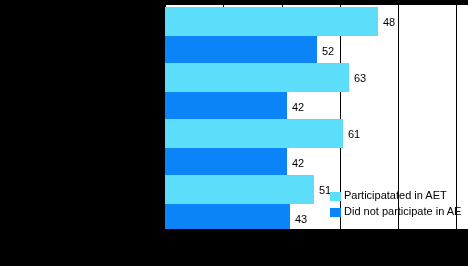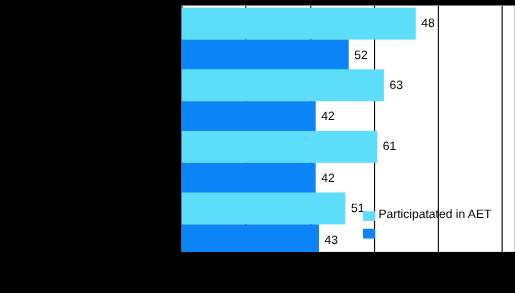--- a/index.html
+++ b/index.html
@@ -119,16 +119,17 @@
       </div>
   </div>
 
   <div id="legend">
     <div class="legend-item">
       <span class="legend-swatch light"></span>
       <span class="legend-text">Participatated in AET</span>
     </div>
     <div class="legend-item">
       <span class="legend-swatch dark"></span>
+      <span class="legend-text">Did not participate in AE</span>
     </div>
   </div>
 
 </div>
 
 </body></html>

